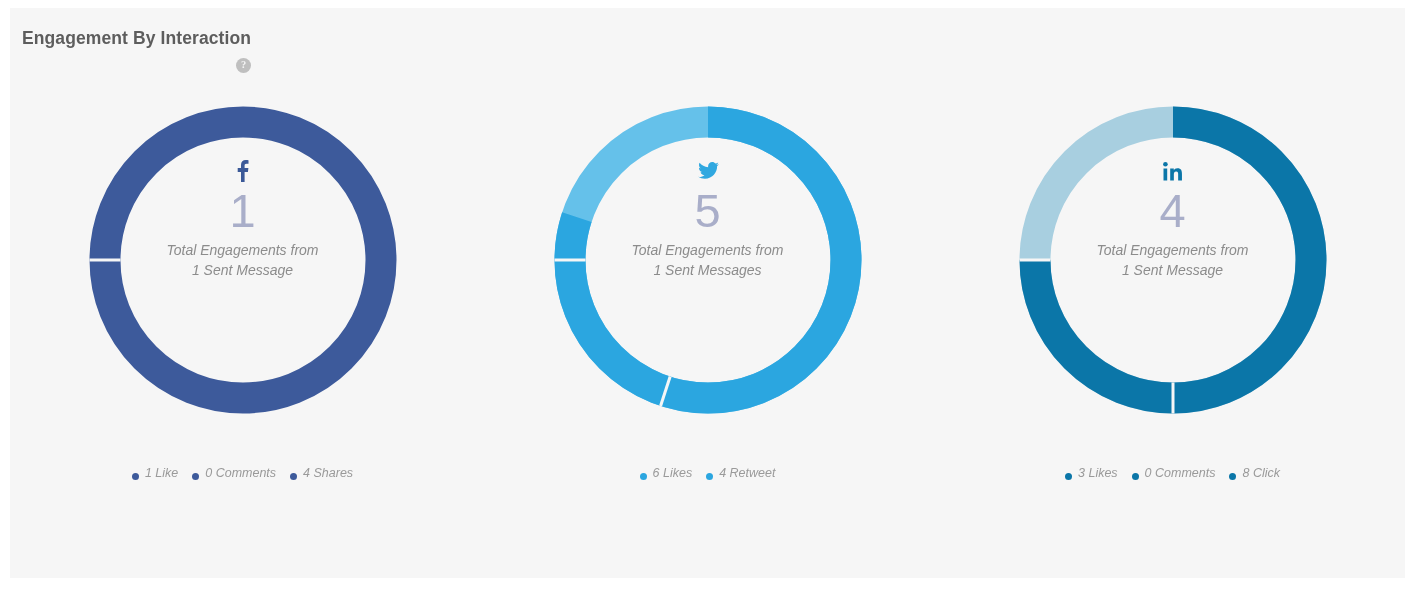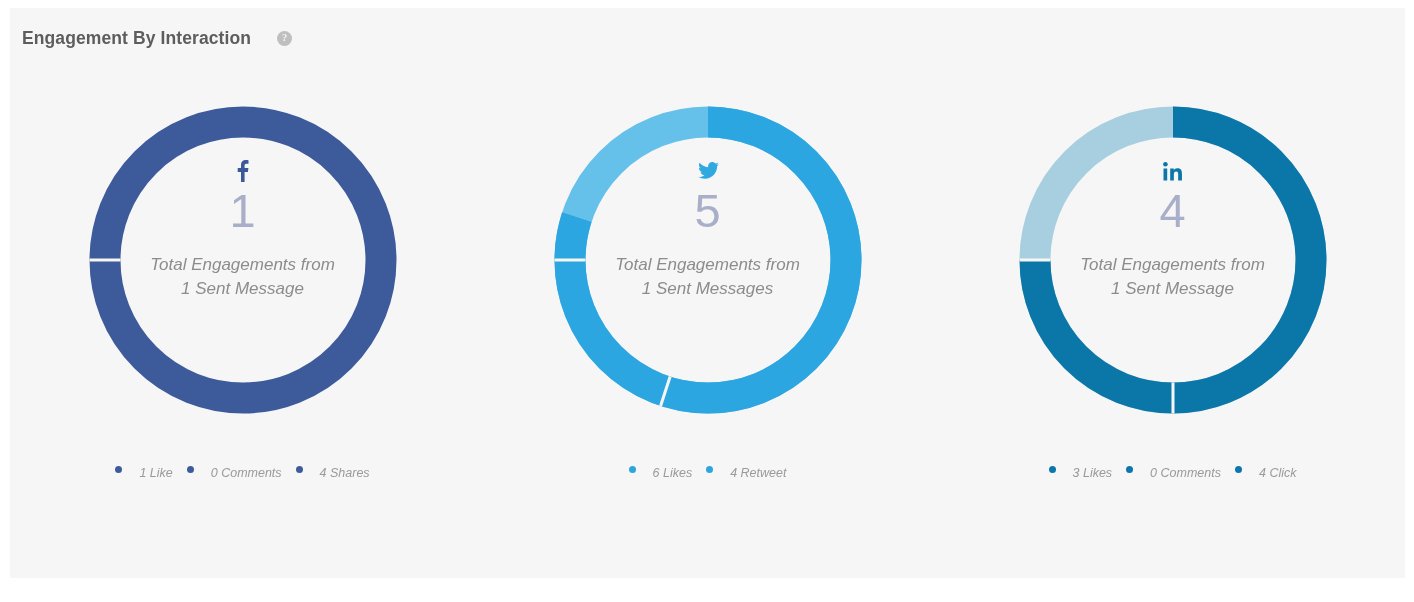--- a/index.html
+++ b/index.html
@@ -22,22 +22,23 @@
     height: 570px;
     background: #f6f6f6;
     box-sizing: border-box;
   }
 
   #card-header {
     position: absolute;
     left: 12px;
     top: 20px;
     display: flex;
-    align-items: center;
-    gap: 26px;
+    align-items: flex-end;
+    gap: 9px;
+    flex-direction: column;
   }
 
   #card-title {
     font-size: 17.5px;
     font-weight: bold;
     color: #5d5d5d;
     letter-spacing: 0.1px;
     white-space: nowrap;
   }
 
@@ -115,42 +116,42 @@
   .engagement-count {
     font-size: 47px;
     font-weight: 300;
     color: #a9aec9;
     line-height: 1.05;
     margin-top: 2px;
     font-family: "Liberation Sans", sans-serif;
   }
 
   .engagement-caption {
-    margin-top: 18px;
-    font-size: 17px;
+    margin-top: 6px;
+    font-size: 14px;
     font-style: italic;
     color: #8c8c8c;
     text-align: center;
     line-height: 1.42;
     width: 230px;
   }
 
   .legend {
     margin-top: 50px;
     display: flex;
     align-items: center;
     justify-content: center;
     gap: 14px;
     flex-wrap: nowrap;
   }
 
   .legend-item {
     display: flex;
-    align-items: flex-start;
-    gap: 17px;
+    align-items: flex-end;
+    gap: 6px;
     white-space: nowrap;
   }
 
   .legend-dot {
     width: 7px;
     height: 7px;
     border-radius: 50%;
     flex: 0 0 auto;
   }
 
@@ -272,19 +273,19 @@
         <span class="legend-item">
           <span class="legend-dot" style="background:#0b76a8"></span>
           <span class="legend-label">3 Likes</span>
         </span>
         <span class="legend-item">
           <span class="legend-dot" style="background:#0b76a8"></span>
           <span class="legend-label">0 Comments</span>
         </span>
         <span class="legend-item">
           <span class="legend-dot" style="background:#0b76a8"></span>
-          <span class="legend-label">4 Click</span>
+          <span class="legend-label">8 Click</span>
         </span>
       </div>
     </div>
 
   </div>
 </div>
 
 </body></html>

